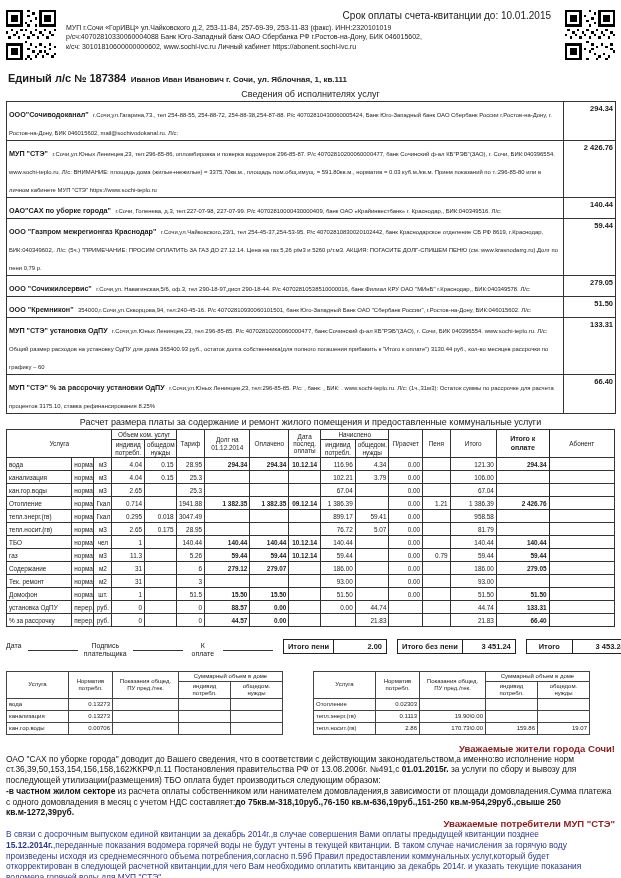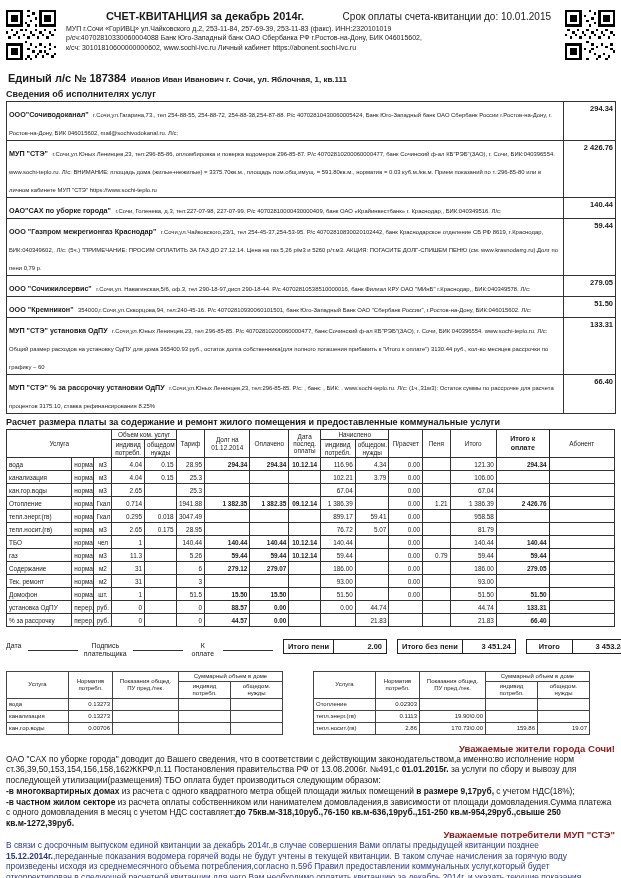--- a/index.html
+++ b/index.html
@@ -16,21 +16,21 @@
   .hdr-title { font-size:11px; font-weight:bold; margin-left:40px; }
   .hdr-due { font-size:10px; margin-left:auto; margin-right:4px; }
   .hdr-small { font-size:7px; line-height:1.35; margin-top:2px; }
 
   
   .account { margin:8px 0 2px 2px; }
   .acct-label { font-size:11px; font-weight:bold; }
   .acct-holder { font-size:8px; font-weight:bold; }
 
   
-  .section-title { font-weight:bold; font-size:9px; margin:3px 0 2px 0; }
+  .section-title { text-align:center; font-weight:normal; font-size:9px; margin:3px 0 2px 0; }
   table { border-collapse:collapse; }
   .providers { width:609px; table-layout:fixed; border:1.2px solid #222; }
   .providers td { border:1px solid #333; vertical-align:top; padding:1px 2px; }
   .providers .pname { font-size:7.2px; font-weight:bold; }
   .providers .pdetails { font-size:5.9px; line-height:1.3; color:#222; }
   .providers .pamount { width:52px; text-align:right; font-size:7.5px; font-weight:bold; padding-top:2px; }
 
   
   .calc { width:609px; table-layout:fixed; border:1.4px solid #222; margin-top:1px; }
   .calc th, .calc td { border:1px solid #333; font-size:6.4px; padding:1px 2px; }
@@ -135,21 +135,20 @@
           <rect x="16" y="17" width="1" height="1"></rect>
           <rect x="20" y="18" width="1" height="1"></rect>
           <rect x="18" y="16" width="1" height="1"></rect>
         <rect x="14" y="17" width="1" height="1"></rect>
           <rect x="9" y="19" width="1" height="1"></rect>
       </g>
     </svg>
 
     <div class="hdr-center">
       <div class="hdr-line1">
-        <span class="hdr-title">СЧЕТ-КВИТАНЦИЯ за декабрь 2014г.</span>
         <span class="hdr-due">Срок оплаты счета-квитанции до: 10.01.2015</span>
       </div>
       <div class="hdr-small">
         <div>МУП г.Сочи «ГорИВЦ» ул.Чайковского д.2, 253-11-84, 257-69-39, 253-11-83 (факс). ИНН:2320101019</div>
         <div>р/сч:40702810330060004088 Банк Юго-Западный банк ОАО Сбербанка РФ г.Ростов-на-Дону, БИК 046015602,</div>
         <div>к/сч: 30101810600000000602, www.sochi-ivc.ru Личный кабинет https://abonent.sochi-ivc.ru</div>
       </div>
     </div>
 
     <svg class="qr" viewBox="0 0 21 21" shape-rendering="crispEdges">
@@ -706,21 +705,20 @@
             <td class="num">159.86</td>
             <td class="num">19.07</td>
           </tr>
         </tbody>
     </table>
   </div>
 
   <div class="notices">
     <div class="notice-title">Уважаемые жители города Сочи!</div>
     <div class="notice-p p-black"><span class="">ОАО "САХ по уборке города" доводит до Вашего сведения, что в соответствии с действующим законодательством,а именно:во исполнение норм ст.36,39,50,153,154,156,158,162ЖКРФ,п.11 Постановления правительства РФ от 13.08.2006г. №491,с </span><span class="b">01.01.2015г.</span><span class=""> за услуги по сбору и вывозу для последующей утилизации(размещения) ТБО оплата будет производиться следующим образом:</span></div>
-    <div class="notice-p p-black"><span class="b">-в многоквартирных домах</span><span class=""> из расчета с одного квадратного метра общей площади жилых помещений </span><span class="b">в размере 9,17руб,</span><span class=""> с учетом НДС(18%);</span></div>
     <div class="notice-p p-black"><span class="b">-в частном жилом секторе</span><span class=""> из расчета оплаты собственником или нанимателем домовладения,в зависимости от площади домовладения.Сумма платежа с одного домовладения в месяц с учетом НДС составляет:</span><span class="b">до 75кв.м-318,10руб.,76-150 кв.м-636,19руб.,151-250 кв.м-954,29руб.,свыше 250 кв.м-1272,39руб.</span></div>
 
     <div class="notice-title">Уважаемые потребители МУП "СТЭ"</div>
     <div class="notice-p p-navy"><span class="">В связи с досрочным выпуском единой квитанции за декабрь 2014г.,в случае совершения Вами оплаты предыдущей квитанции позднее </span><span class="b">15.12.2014г.</span><span class="">,переданные показания водомера горячей воды не будут учтены в текущей квитанции. В таком случае начисления за горячую воду произведены исходя из среднемесячного объема потребления,согласно п.59б Правил предоставлении коммунальных услуг,который будет откорректирован в следующей расчетной квитанции,для чего Вам необходимо оплатить квитанцию за декабрь 2014г. и указать текущие показания водомера горячей воды для МУП "СТЭ".</span></div>
 
   </div>
 
 </div>
 
 </body></html>

